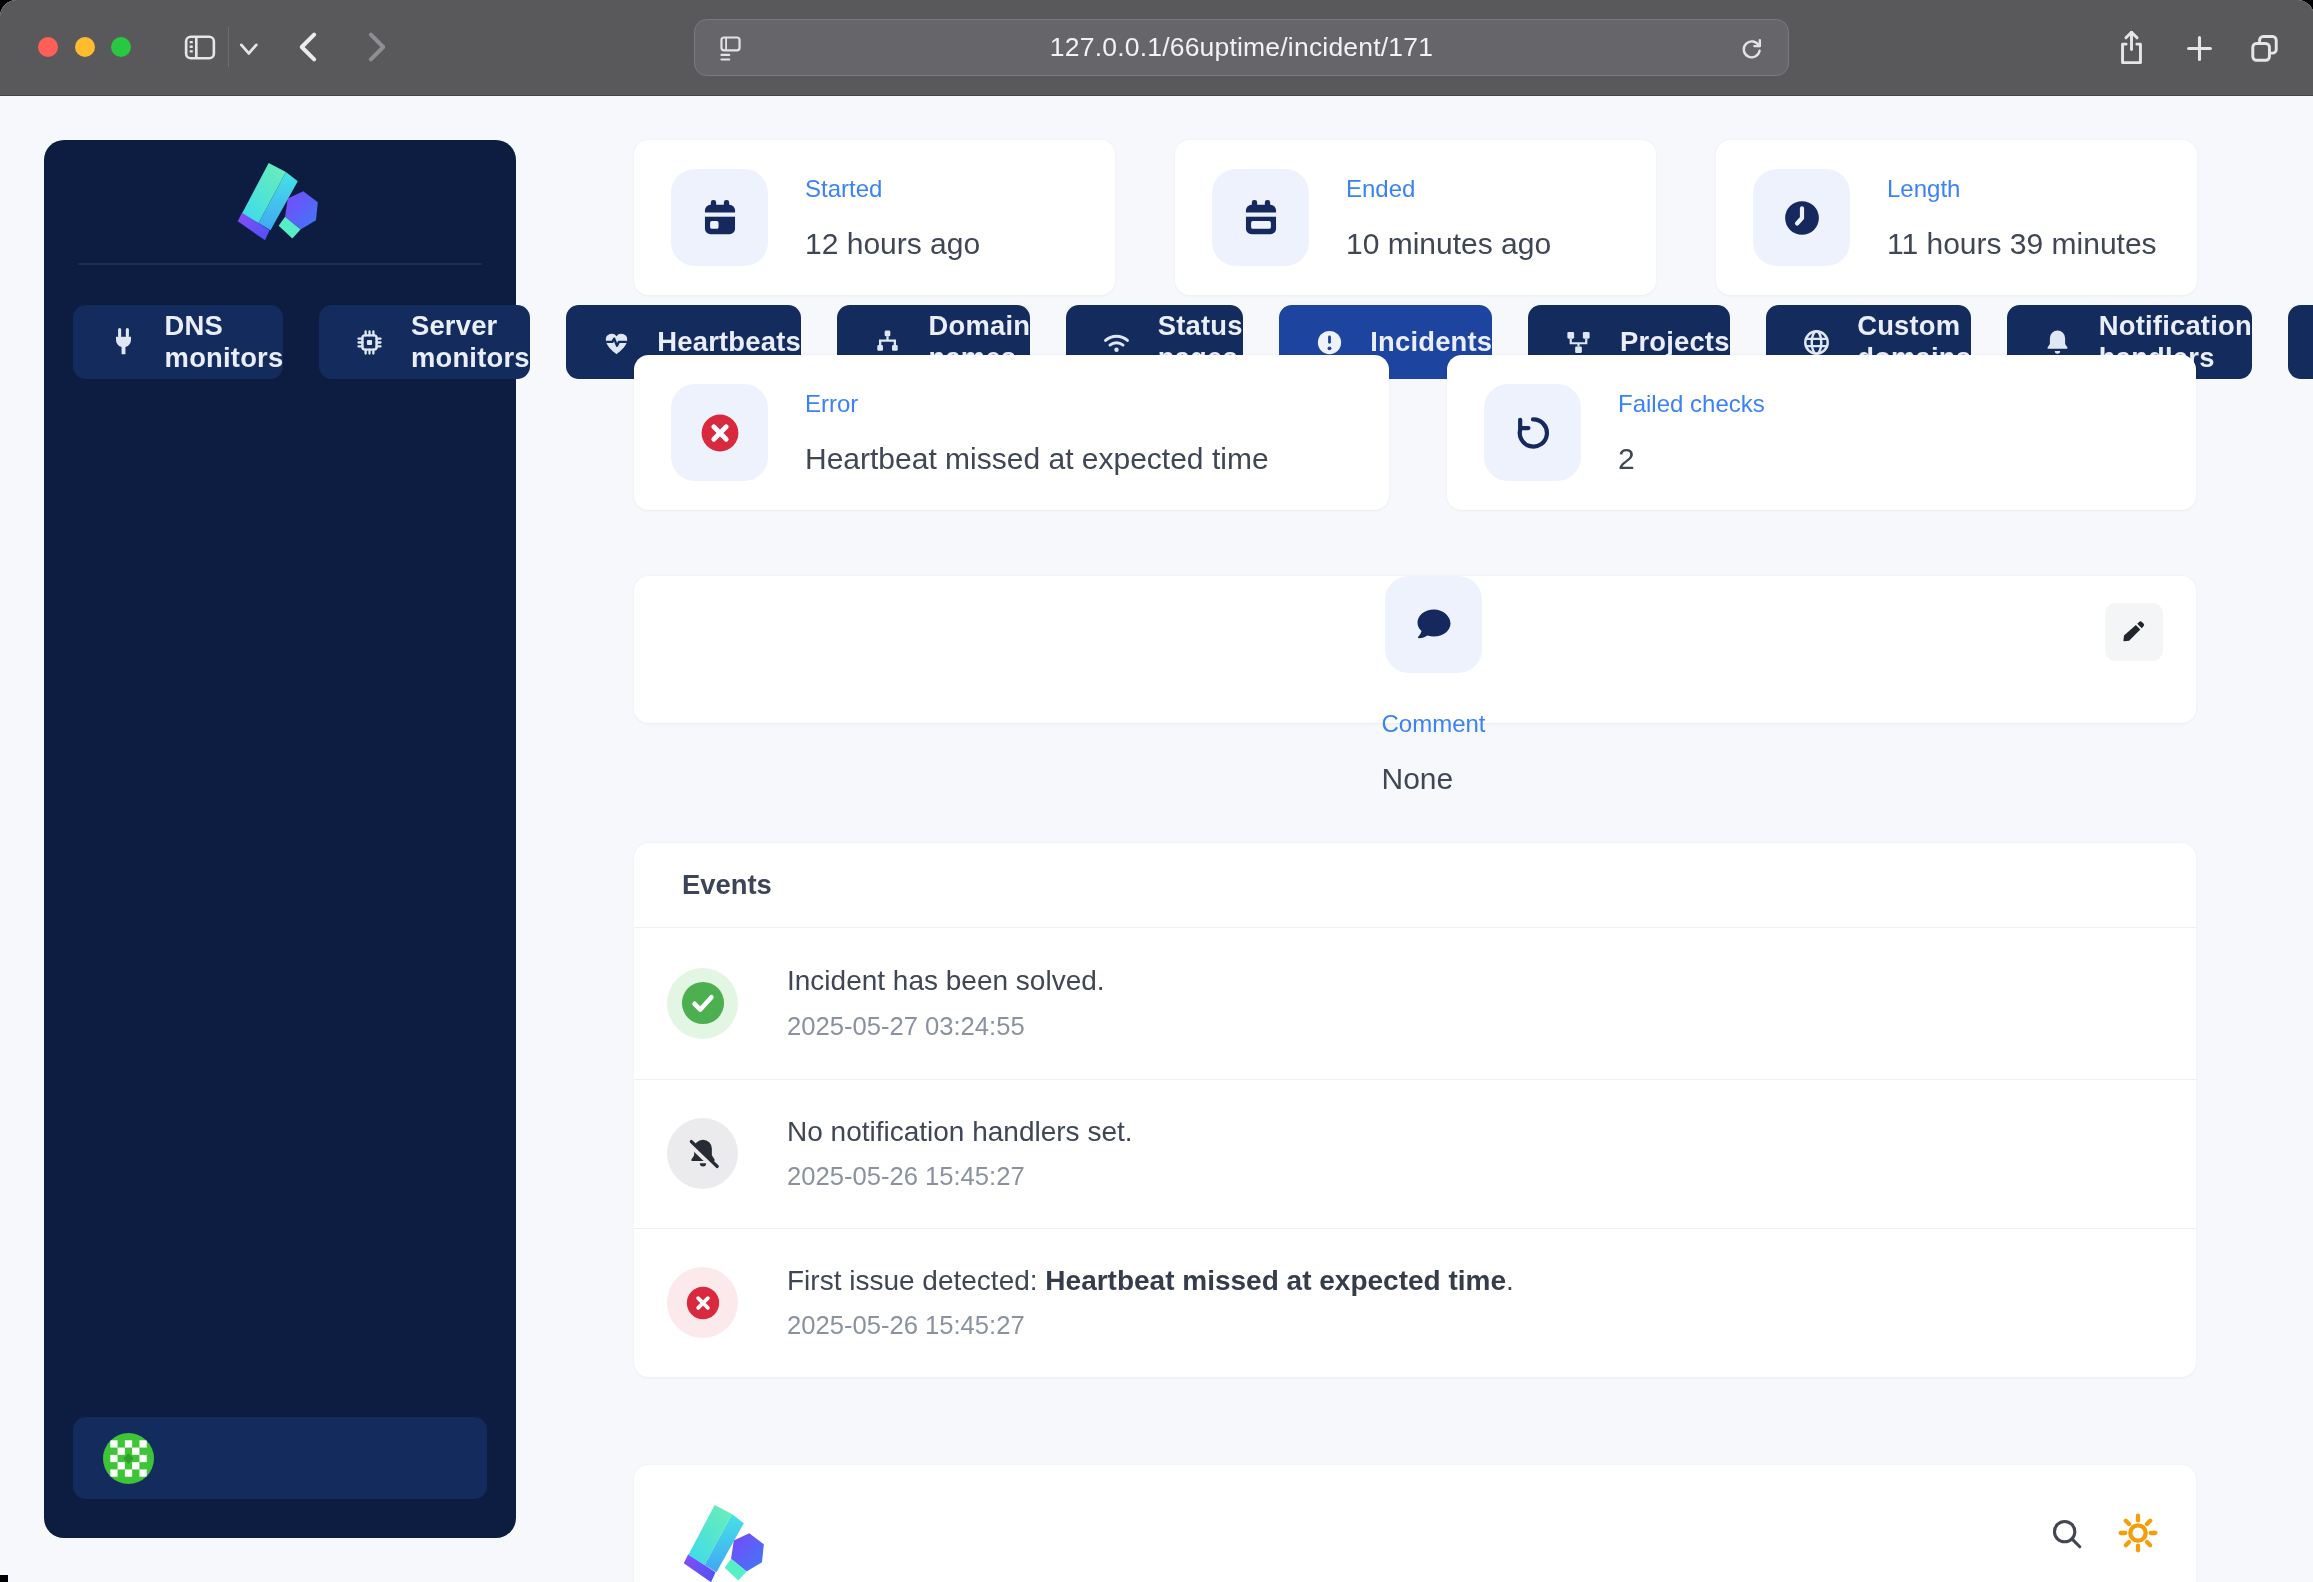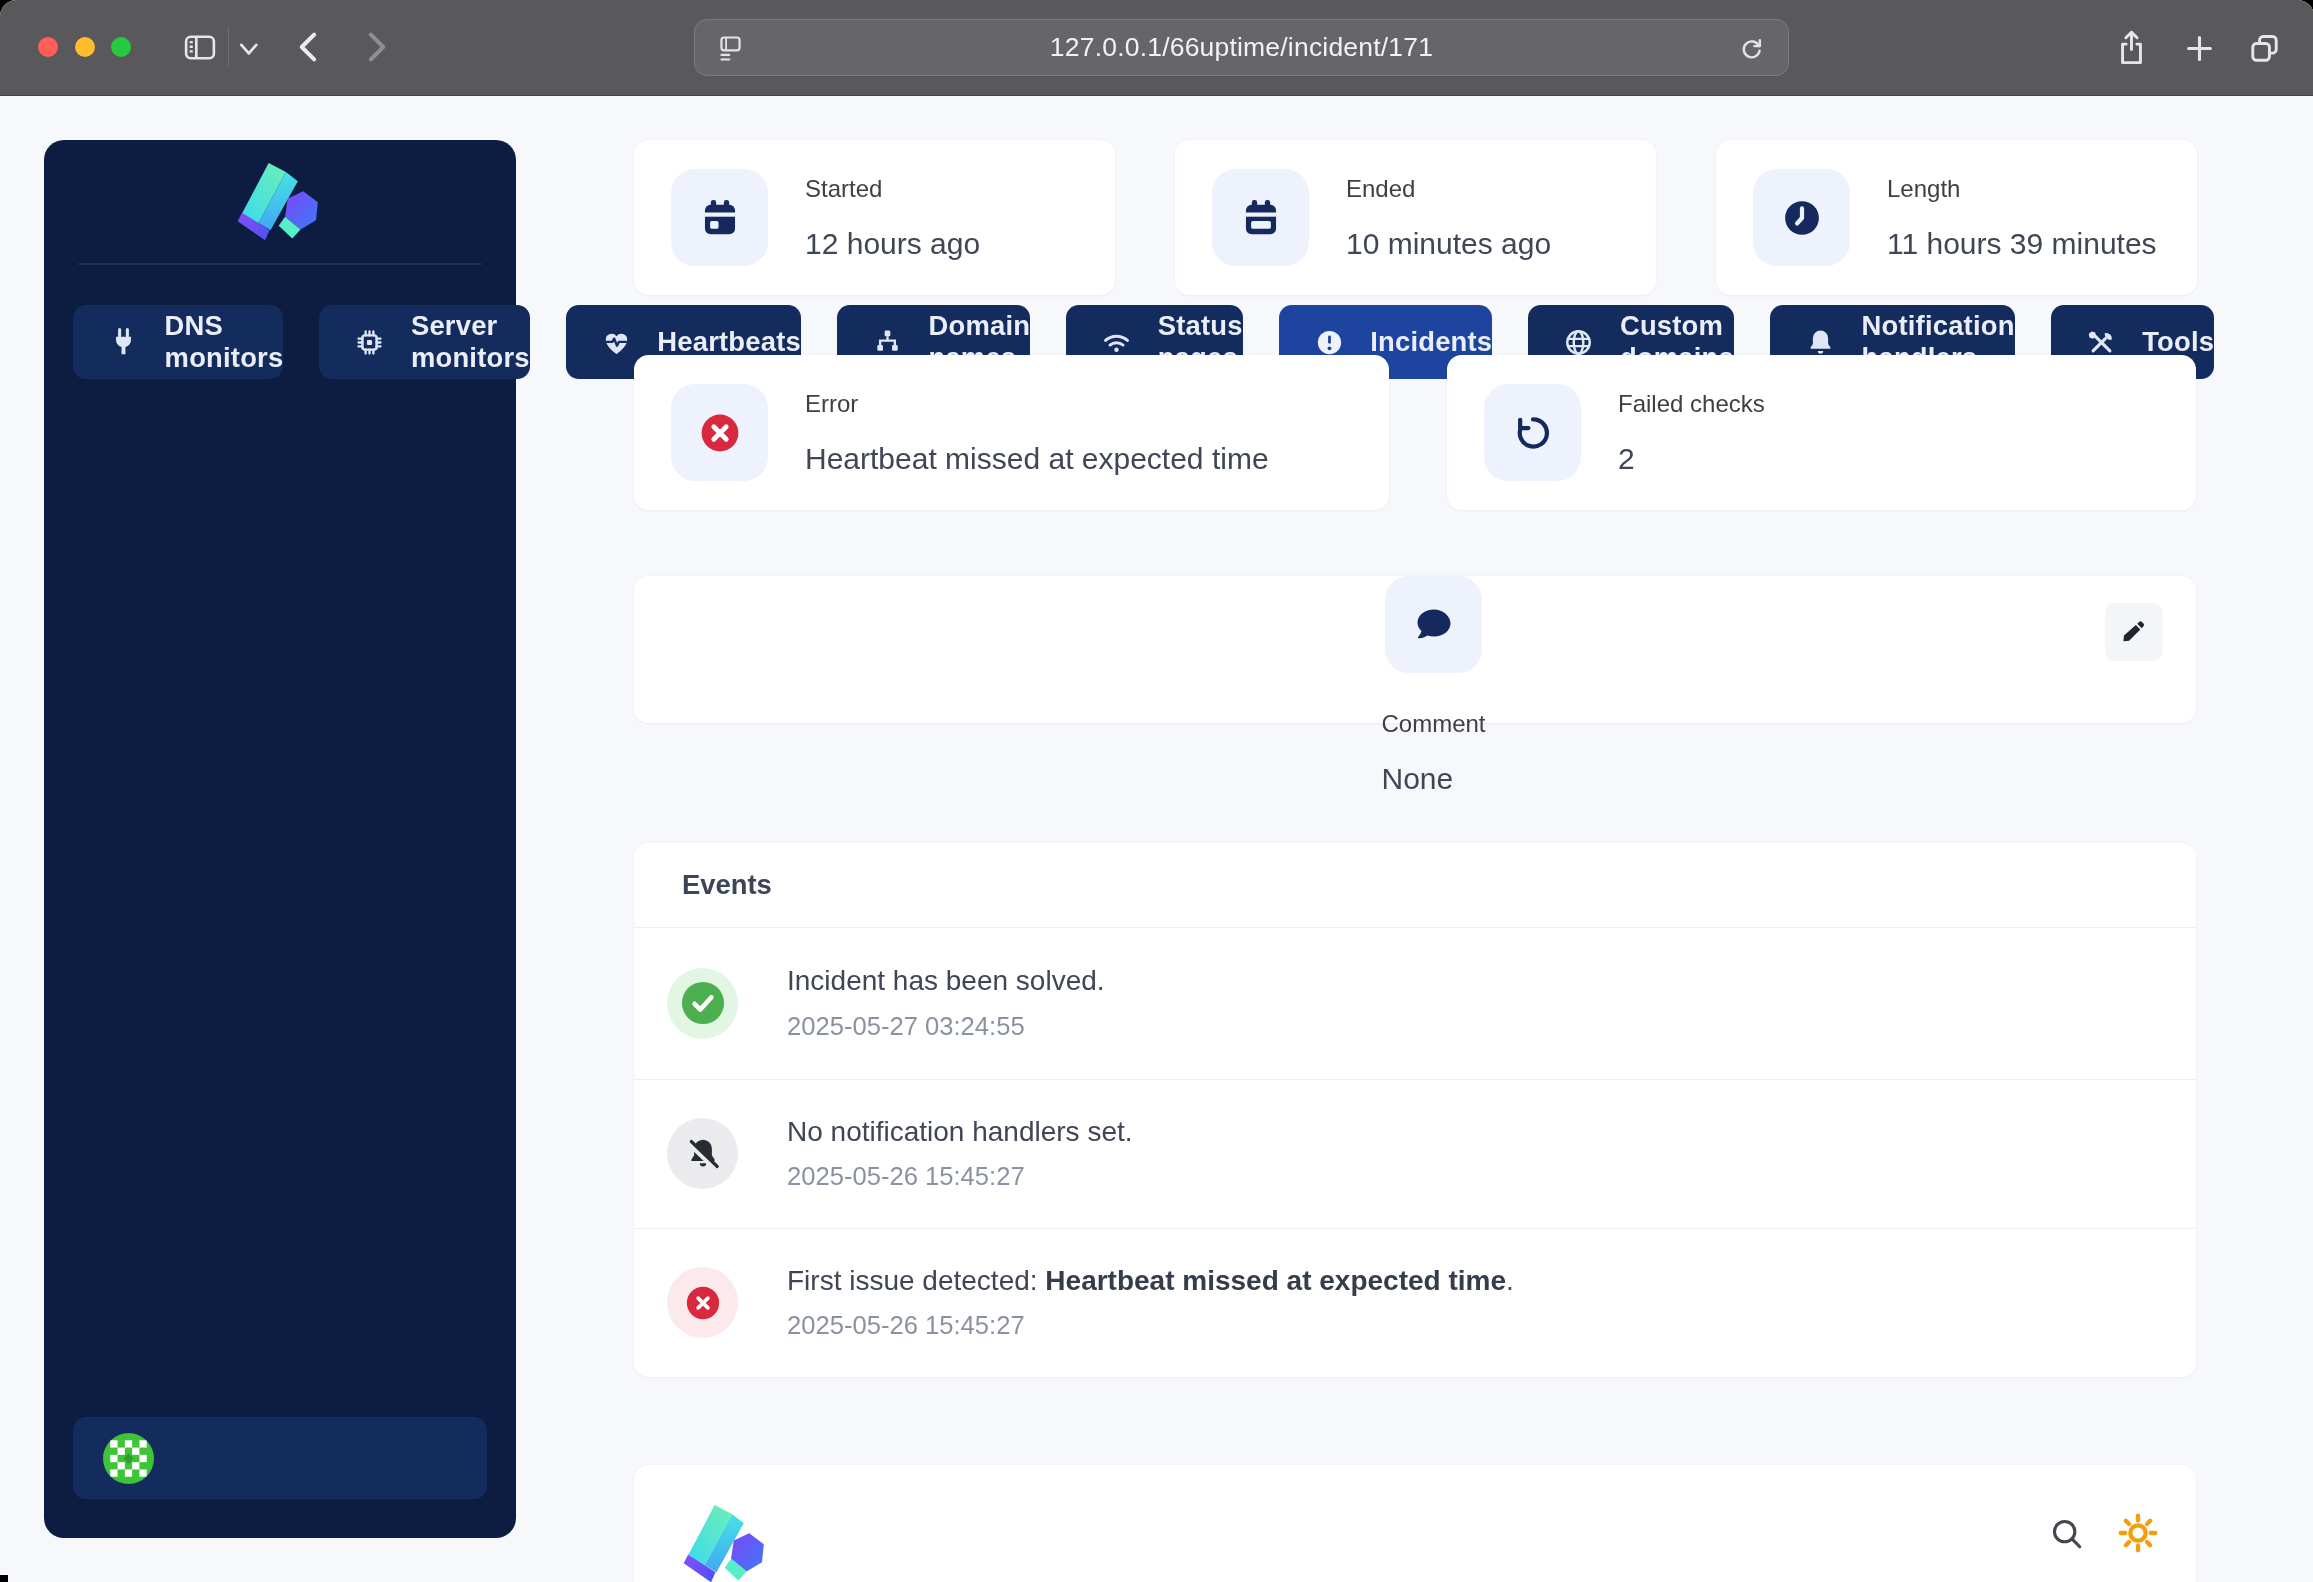--- a/index.html
+++ b/index.html
@@ -34,21 +34,21 @@
   .profile { position:absolute; top:1277px; left:29px; right:29px; height:82px; border-radius:12.8px;
              background:#142b5e; display:flex; align-items:center; padding-left:30px; gap:24px; cursor:pointer; }
   .p-name { color:#f2f5fa; font-size:26.5px; font-weight:700; }
   .p-email { color:#c9d3e6; font-size:24px; margin-top:5.5px; }
 
   
   .card { position:absolute; background:#fff; border-radius:14.6px; box-shadow:0 0.9px 2.7px rgba(16,24,40,.05); }
   .stat-inner { position:absolute; inset:0; display:flex; align-items:center; padding-left:37px; gap:37px; }
   .tile { width:97px; height:97px; border-radius:24px; background:#edf2fc; display:flex;
           align-items:center; justify-content:center; flex:0 0 97px; }
-  .s-label { color:#404040; font-size:24px; }
+  .s-label { color:#3b82f6; font-size:24px; }
   .s-value { color:#3f4654; font-size:30px; font-weight:400; margin-top:24px; }
   .pencil-btn { position:absolute; left:1471px; top:26.5px; width:58px; height:58px; border-radius:11px;
                 background:#f4f5f7; display:flex; align-items:center; justify-content:center; cursor:pointer; }
 
   
   .ev-title { position:absolute; left:48px; top:0; height:84px; display:flex; align-items:center;
               color:#3c4557; font-size:27.4px; font-weight:700; }
   .ev-div { position:absolute; left:0; right:0; height:0.9px; background:#edeff2; }
   .ev-row { position:absolute; left:0; right:0; display:flex; align-items:center; padding-left:33px; gap:49px; }
   .halo { width:71px; height:71px; border-radius:50%; display:flex; align-items:center; justify-content:center; flex:0 0 71px; }
@@ -204,20 +204,29 @@
 
       <div class="nav-item active">
         <svg class="nicon" viewBox="0 0 24 24">
           <circle cx="12" cy="12" r="9" fill="#eef2fa"></circle>
           <rect x="10.9" y="6.6" width="2.2" height="6.4" rx="1.1" fill="#1d449e"></rect>
           <circle cx="12" cy="16.5" r="1.5" fill="#1d449e"></circle>
         </svg>
         <span class="nlabel">Incidents</span>
       </div>
 
+      <div class="nav-item">
+        <svg class="nicon" viewBox="0 0 24 24">
+          <rect x="3.4" y="3.8" width="5.2" height="5.2" rx="1" fill="currentColor"></rect>
+          <rect x="15.4" y="3.8" width="5.2" height="5.2" rx="1" fill="currentColor"></rect>
+          <rect x="9.4" y="15" width="5.2" height="5.2" rx="1" fill="currentColor"></rect>
+          <path d="M6 9v3.6h12V9M12 12.6V15" fill="none" stroke="currentColor" stroke-width="1.7"></path>
+        </svg>
+        <span class="nlabel">Projects</span>
+      </div>
 
       <div class="nav-item">
         <svg class="nicon" viewBox="0 0 24 24">
           <circle cx="12" cy="12" r="8.7" fill="none" stroke="currentColor" stroke-width="1.9"></circle>
           <ellipse cx="12" cy="12" rx="3.7" ry="8.7" fill="none" stroke="currentColor" stroke-width="1.9"></ellipse>
           <path d="M3.6 9.2h16.8M3.6 14.8h16.8" stroke="currentColor" stroke-width="1.9" fill="none"></path>
         </svg>
         <span class="nlabel">Custom domains</span>
       </div>
 

